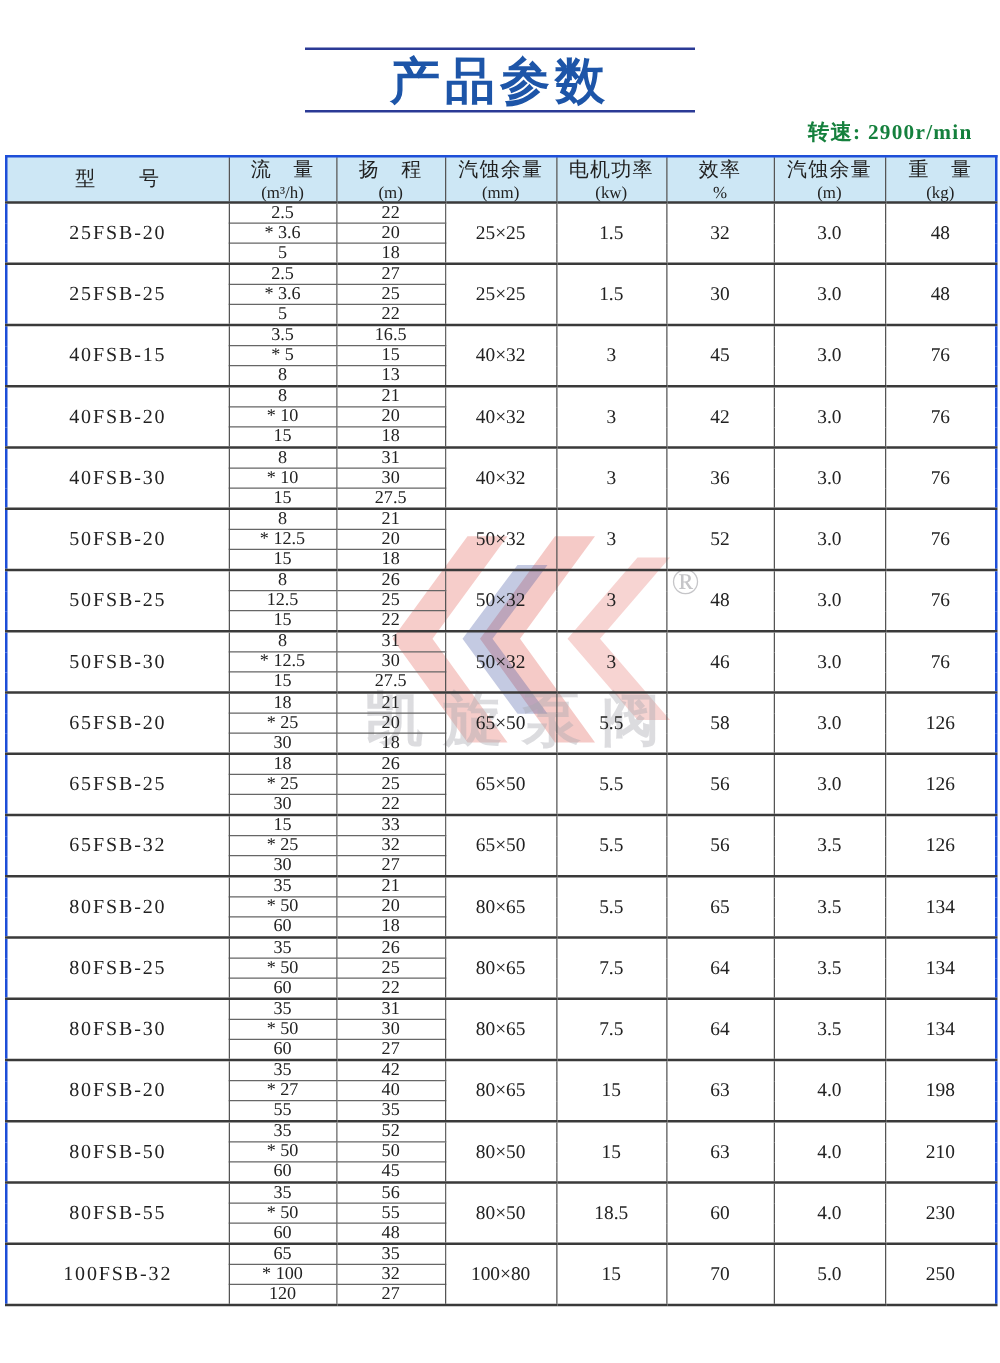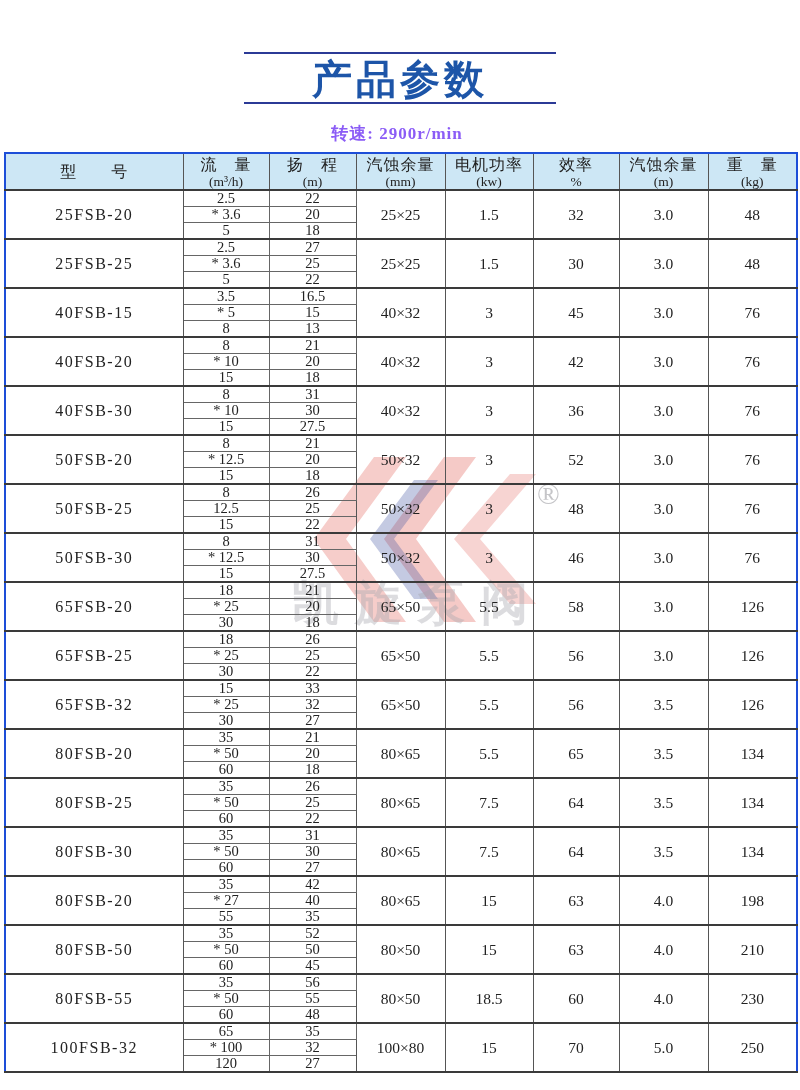--- a/index.html
+++ b/index.html
@@ -5,36 +5,36 @@
   * { box-sizing: border-box; }
   html,body { margin:0; padding:0; }
   body {
     width:800px; height:1090px;
     background:#ffffff;
     font-family:"Liberation Serif","DejaVu Serif",serif;
     color:#222;
     overflow:hidden;
   }
   
-  .titleband { width:312px; margin:18px auto; padding-top:34px; text-align:center; }
+  .titleband { width:312px; margin:4px auto; padding-top:34px; text-align:center; }
   .rule { height:2px; background:#2b3a96; }
   h1.title {
     margin:3px 0 1px 0;
     font-family:"DejaVu Sans","Liberation Sans",sans-serif;
     font-size:40px; line-height:44px; font-weight:700;
     color:#1d55a8; letter-spacing:4px;
   }
   .subtitle {
     margin-top:6px;
     font-family:"Liberation Sans","DejaVu Sans",sans-serif;
     font-size:20px; font-weight:700; color:#1566c0; letter-spacing:0.5px;
   }
   .speed {
-    text-align:center; padding-right:6px; margin-top:1px; margin-bottom:7px;
-    font-size:17px; font-weight:700; color:#8b5cf6; letter-spacing:1px;
+    text-align:right; padding-right:22px; margin-top:1px; margin-bottom:7px;
+    font-size:17px; font-weight:700; color:#15803d; letter-spacing:1px;
   }
   
   .tablewrap { position:relative; width:792px; margin:0 auto; }
   table.spec {
     position:relative; z-index:1;
     border-collapse:collapse; table-layout:fixed;
     width:792px; background:transparent;
   }
   table.spec { border:2px solid #1d4ed8; }
   th, td { border:1px solid #555; text-align:center; padding:0; }

